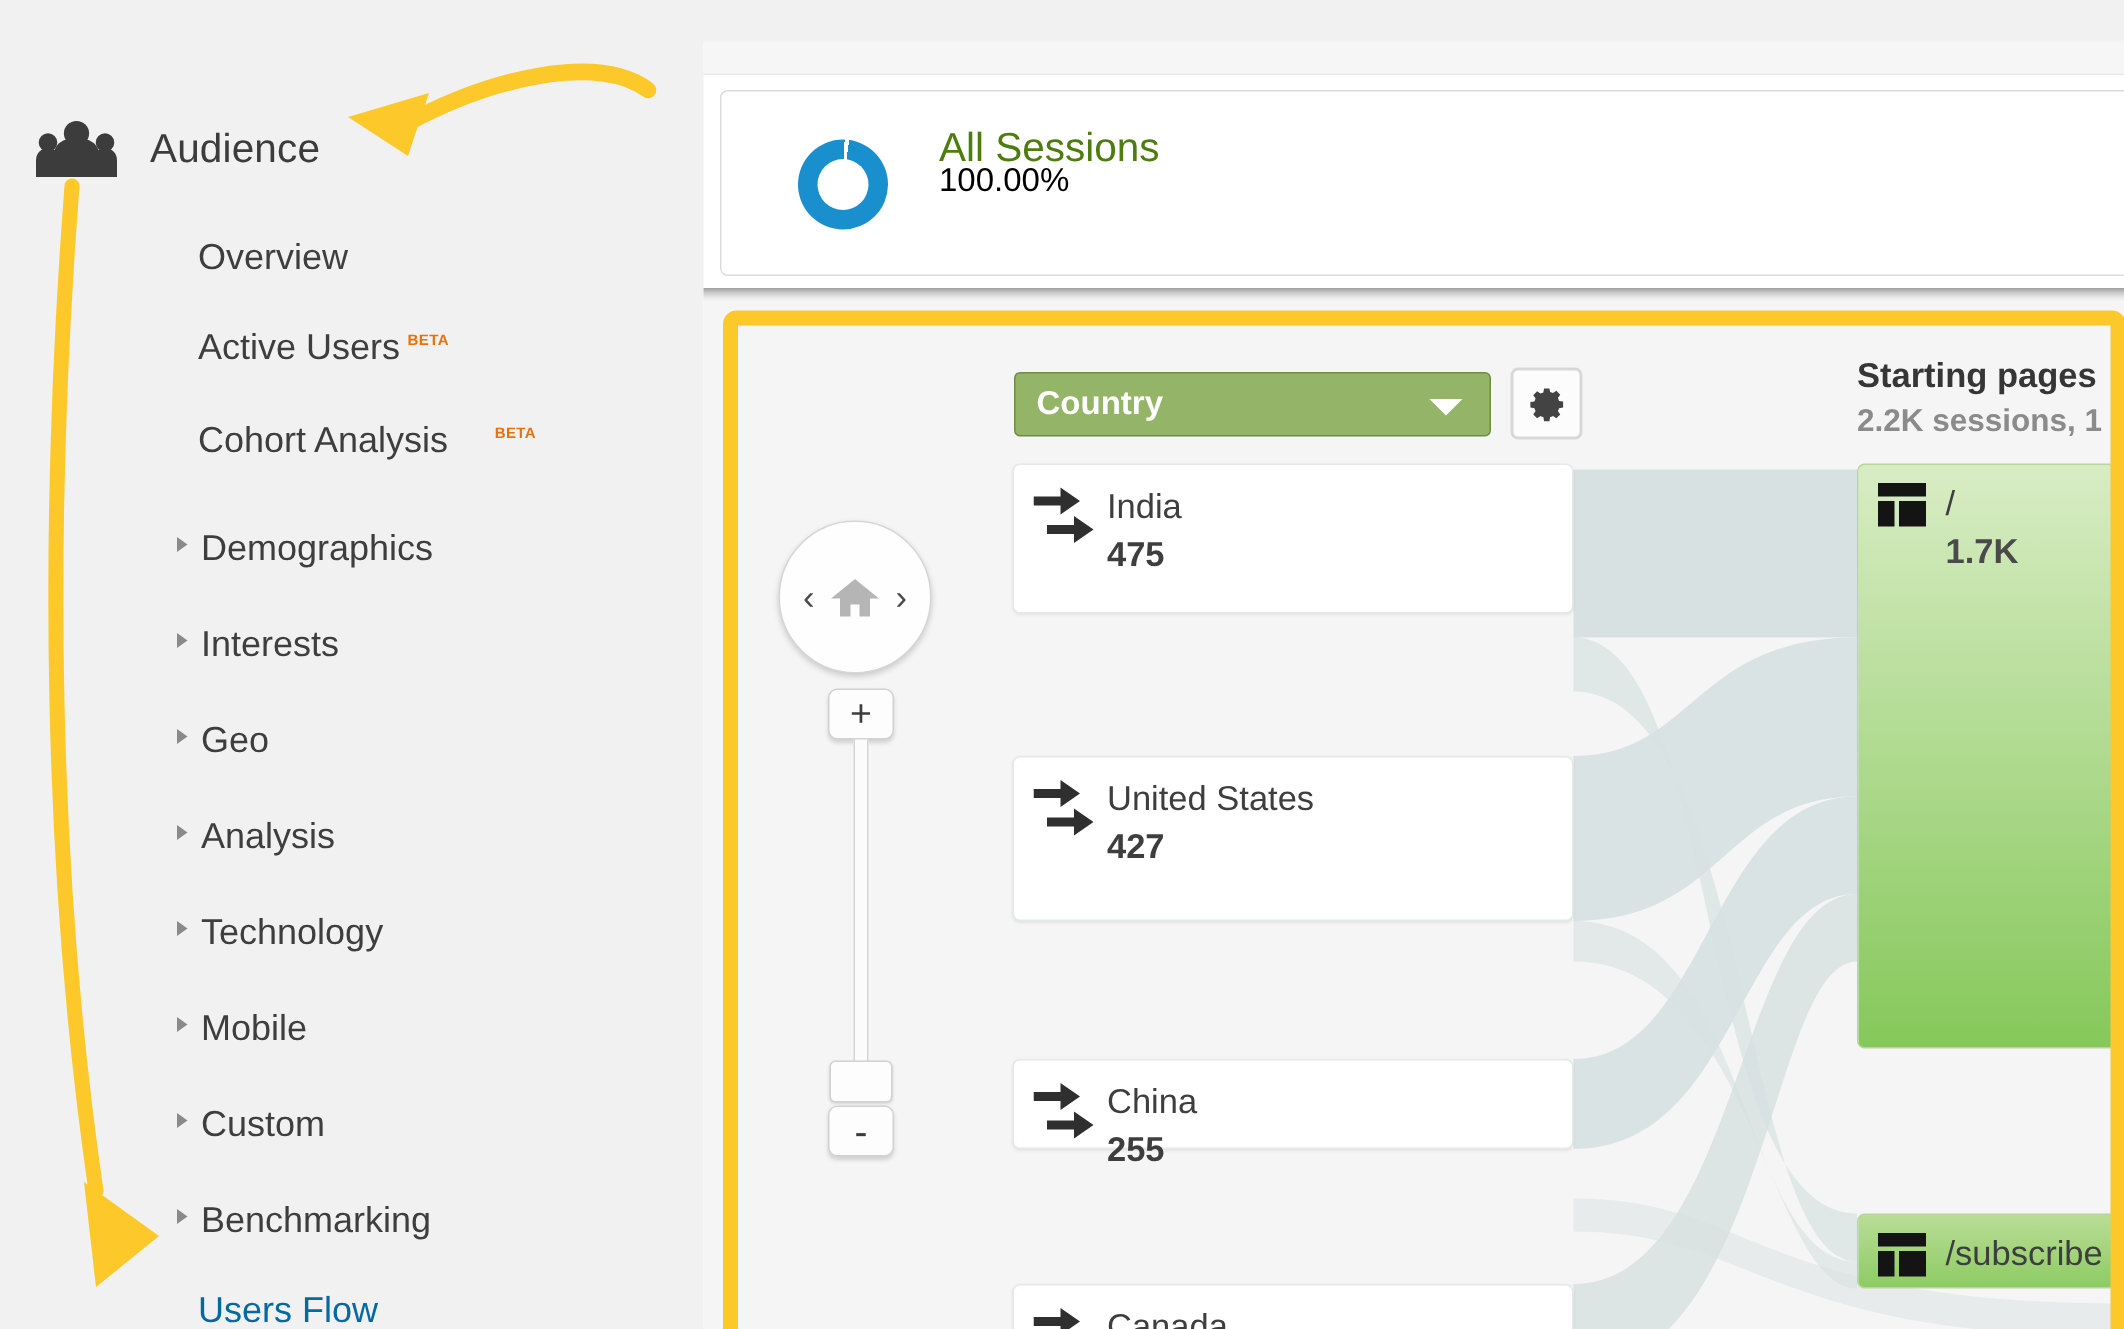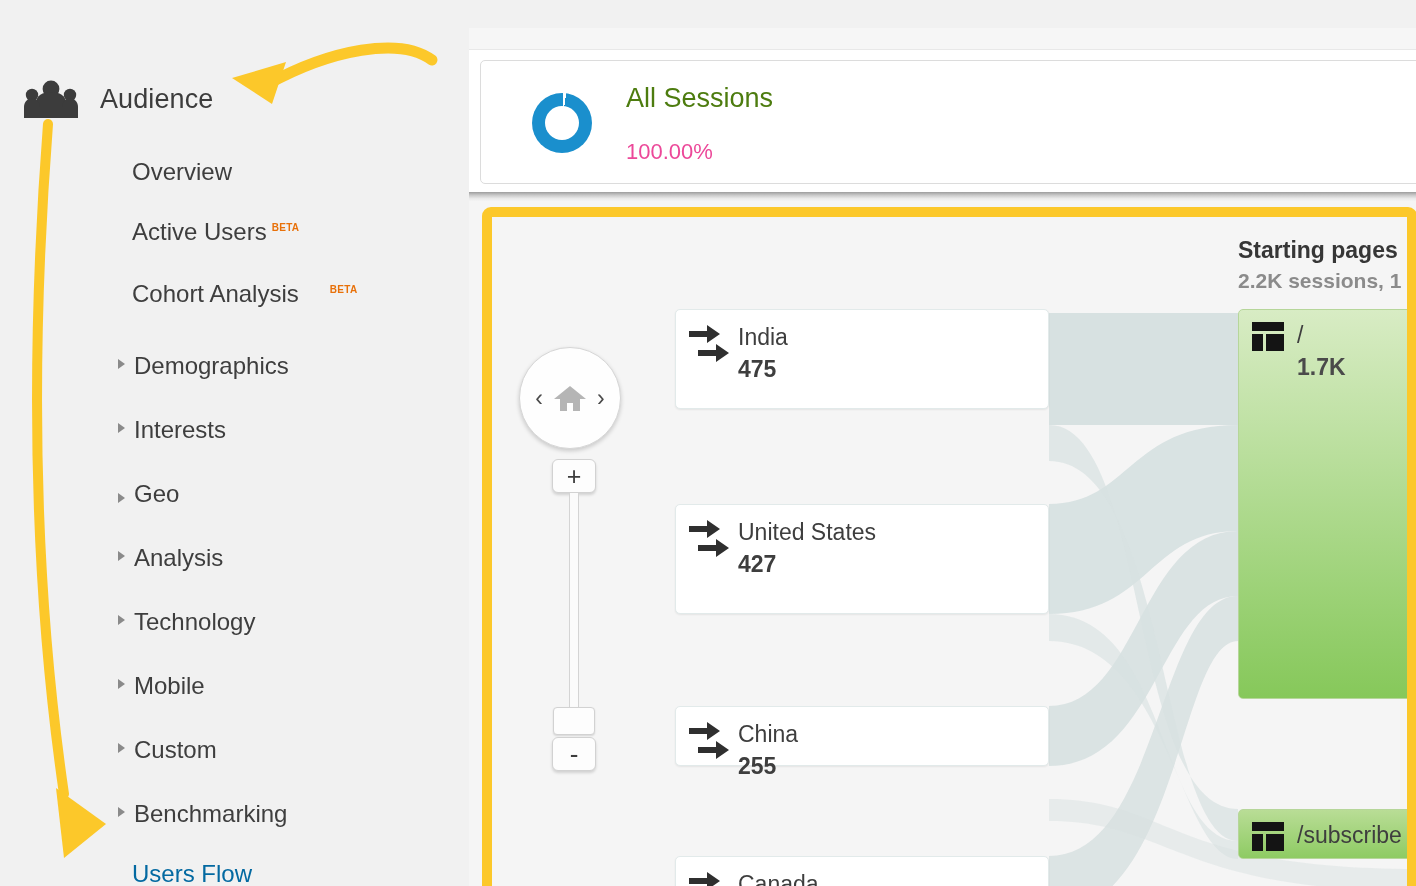--- a/index.html
+++ b/index.html
@@ -78,22 +78,22 @@
   #donut::after {
     content: ""; position: absolute;
     left: 13px; top: 13px; width: 34px; height: 34px;
     border-radius: 50%; background: #ffffff;
   }
   #segment-title {
     position: absolute; left: 145px; top: 22px;
     font-size: 27px; color: #4d7c0f; font-weight: 400;
   }
   #segment-pct {
-    position: absolute; left: 145px; top: 78px;
-    font-size: 22px; color: #ec4899; font-weight: 400;
+    position: absolute; left: 145px; top: 46px;
+    font-size: 22px; color: #000000; font-weight: 400;
   }
 
   
   #shadow-strip {
     position: absolute; left: 0; top: 164px; width: 947px; height: 9px;
     background: linear-gradient(180deg,#9d9d9d 0%, #c9c9c9 35%, #ececec 75%, #f3f3f3 100%);
   }
 
   
   #flow {
@@ -232,21 +232,21 @@
     <div class="nav-item has-caret" style="top:324px;">
       <span class="caret"></span>
       <span>Demographics</span>
     </div>
 
     <div class="nav-item has-caret" style="top:388px;">
       <span class="caret"></span>
       <span>Interests</span>
     </div>
 
-    <div class="nav-item has-caret" style="top:452px;align-items:flex-end;">
+    <div class="nav-item has-caret" style="top:452px;">
       <span class="caret"></span>
       <span>Geo</span>
     </div>
 
     <div class="nav-item has-caret" style="top:516px;">
       <span class="caret"></span>
       <span>Analysis</span>
     </div>
 
     <div class="nav-item has-caret" style="top:580px;">
@@ -322,20 +322,32 @@
         <span class="chev">›</span>
       </div>
 
       <div id="slider-wrap">
         <div class="sl-btn" id="sl-plus">+</div>
         <div id="sl-track"></div>
         <div id="sl-thumb"></div>
         <div class="sl-btn" id="sl-minus">-</div>
       </div>
 
+      <div id="dim-row">
+        <div id="dim-select">
+          <span>Country</span>
+          <span id="dim-arrow"></span>
+        </div>
+        <div id="gear-btn">
+          <svg id="gear-glyph" viewBox="0 0 24 24">
+            <path fill="#434343" d="M12 8.2a3.8 3.8 0 100 7.6 3.8 3.8 0 000-7.6zm0 5.9a2.1 2.1 0 110-4.2 2.1 2.1 0 010 4.2z"></path>
+            <path fill="#434343" d="M21.4 13.6v-3.2l-2.4-.4a7.6 7.6 0 00-.7-1.7l1.4-2-2.3-2.3-2 1.4a7.6 7.6 0 00-1.7-.7L13.3 2.6h-3.2L9.7 5a7.6 7.6 0 00-1.7.7L6 4.3 3.7 6.6l1.4 2a7.6 7.6 0 00-.7 1.7l-2.4.4v3.2l2.4.4c.17.6.4 1.17.7 1.7l-1.4 2 2.3 2.3 2-1.4c.53.3 1.1.53 1.7.7l.4 2.4h3.2l.4-2.4c.6-.17 1.17-.4 1.7-.7l2 1.4 2.3-2.3-1.4-2c.3-.53.53-1.1.7-1.7l2.4-.4z"></path>
+          </svg>
+        </div>
+      </div>
 
       <div id="right-col-head">
         <div id="right-col-title">Starting pages</div>
         <div id="right-col-sub">2.2K sessions, 1</div>
       </div>
 
       <div class="node" style="top:108px;height:100px;">
         <div class="node-inner">
           <svg class="dbl-arrow" viewBox="0 0 42 40">
             <path d="M0 7 H18 V1 L31 10 L18 19 V13 H0 Z" fill="#2f2f2f"></path>

